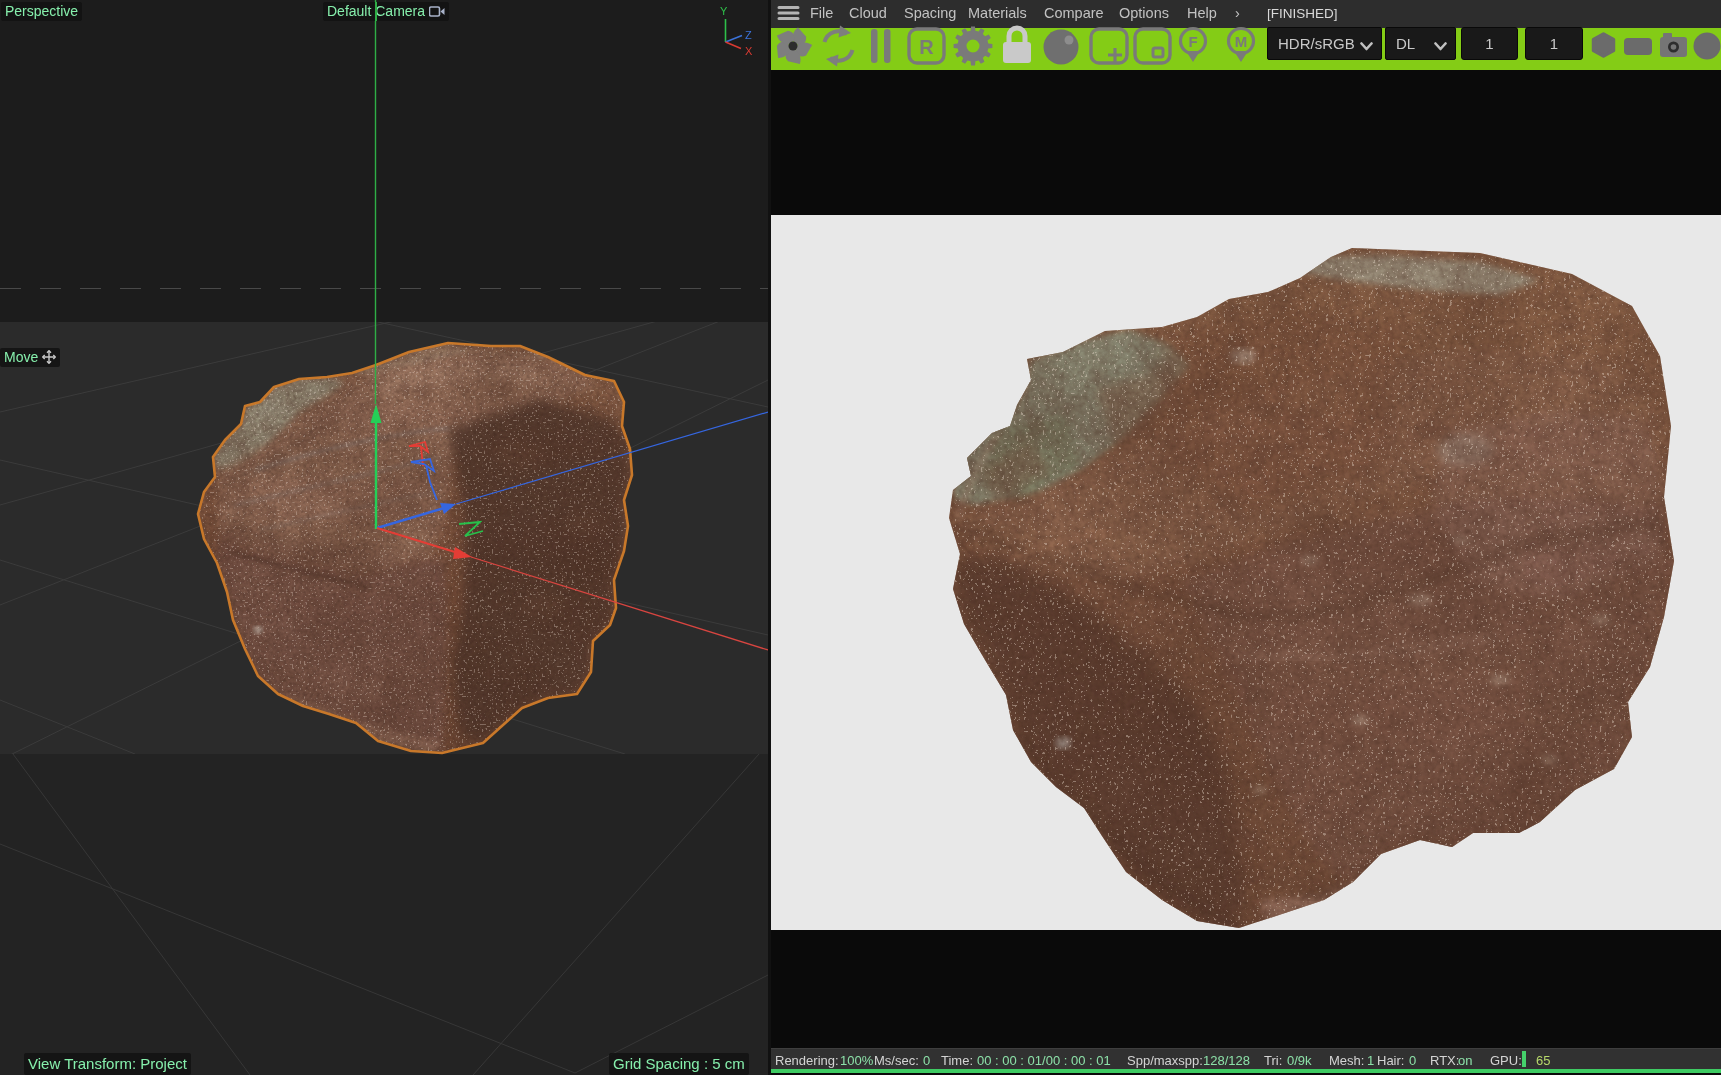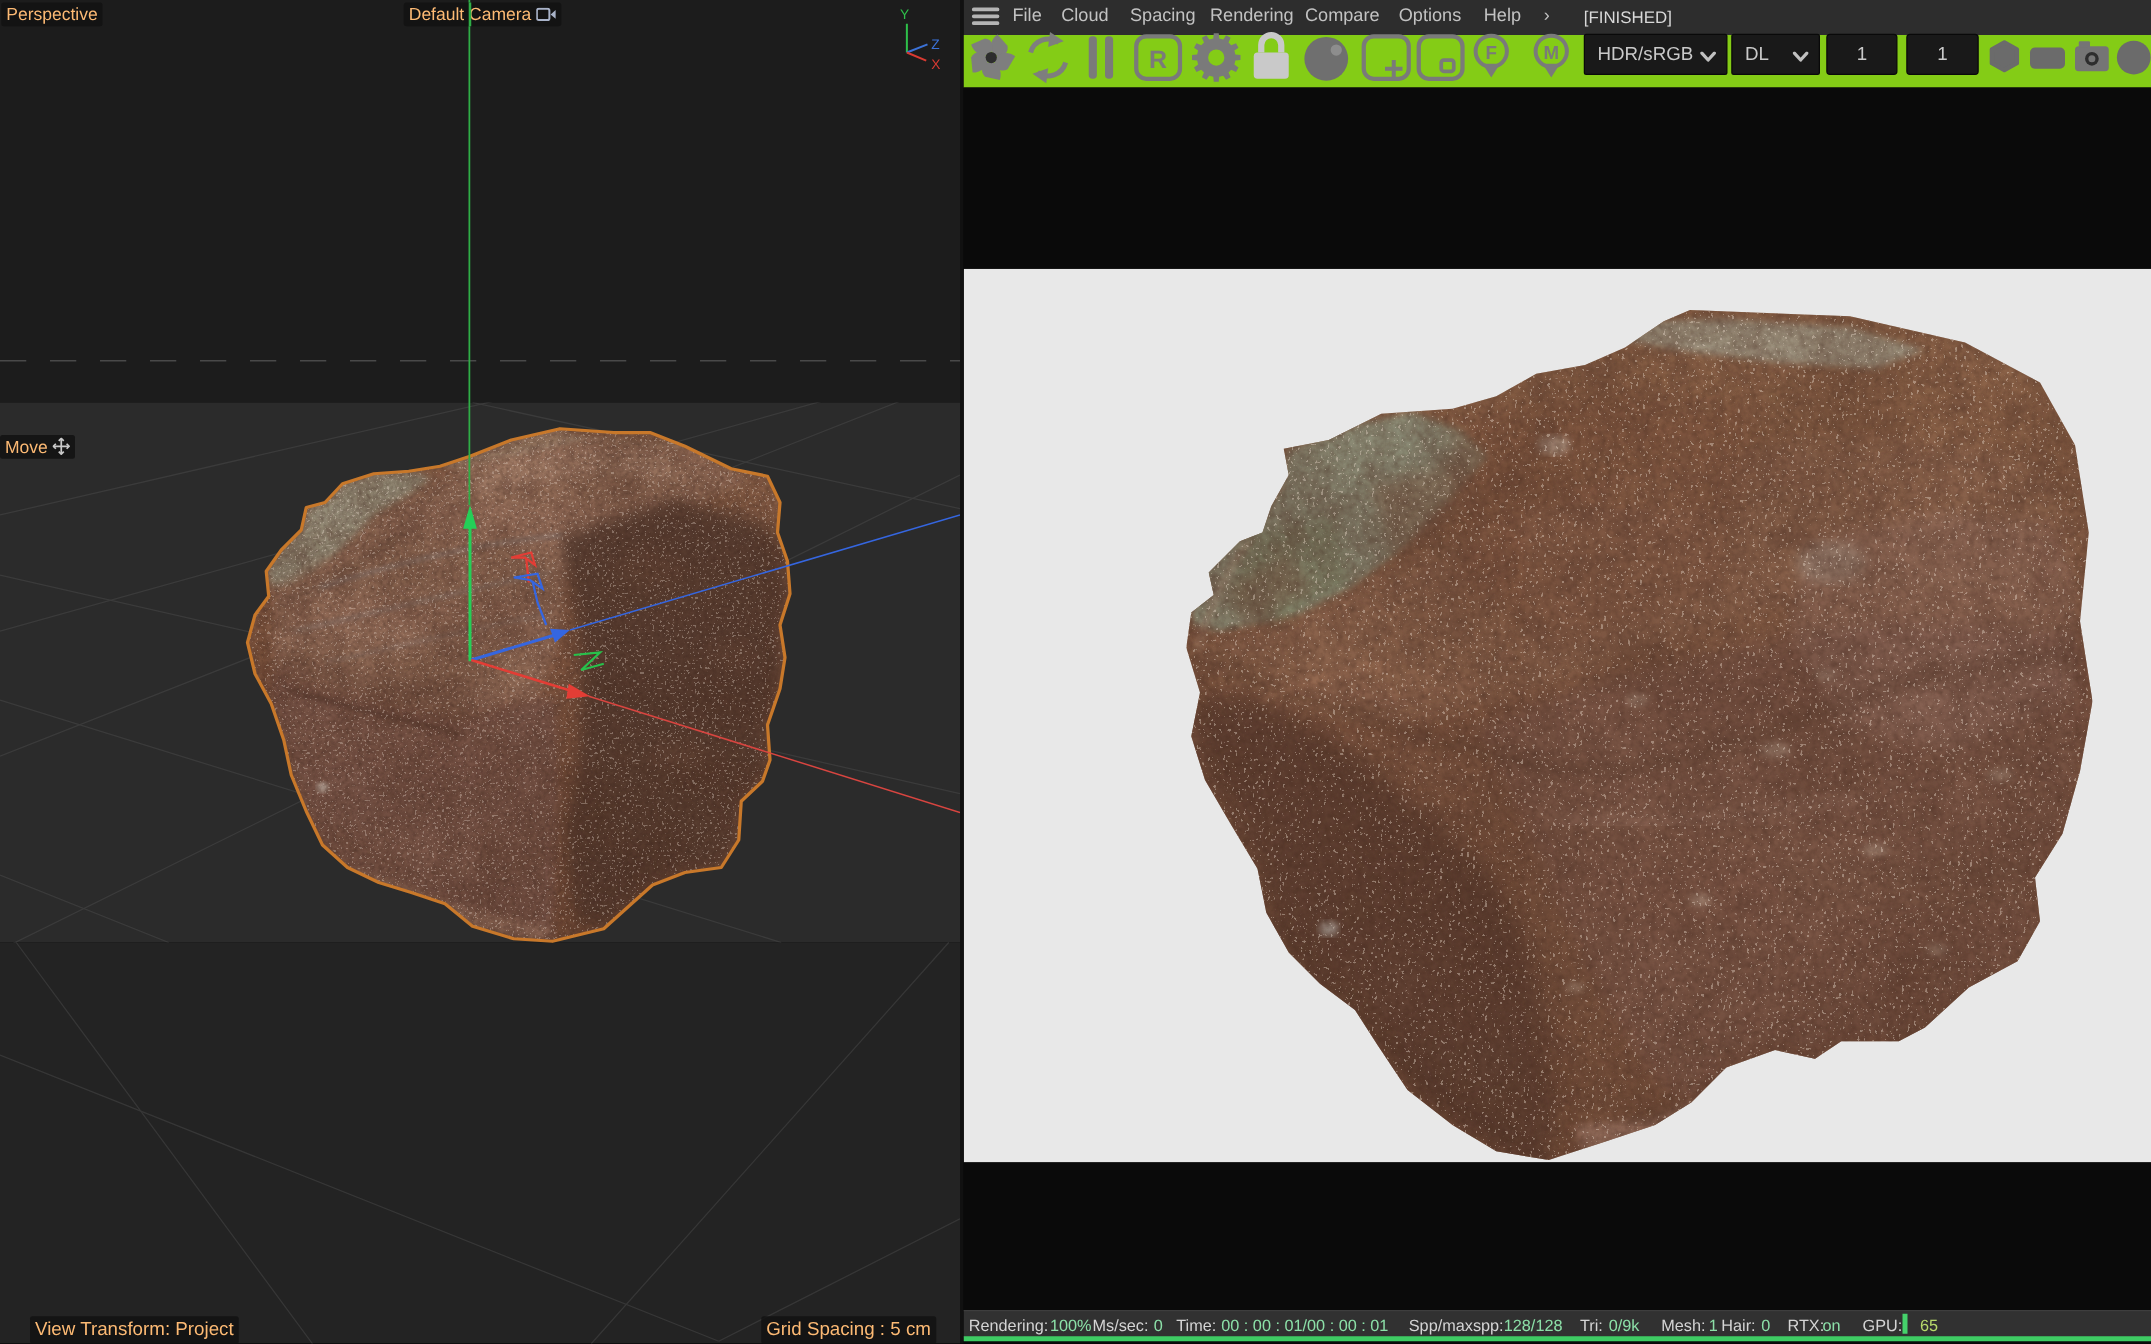--- a/index.html
+++ b/index.html
@@ -1,16 +1,16 @@
 <!DOCTYPE html>
 <html><head><meta charset="utf-8"><style>
 html,body{margin:0;padding:0;background:#000;}
 #page{position:relative;width:1721px;height:1075px;overflow:hidden;background:#0a0a0a;font-family:"Liberation Sans",sans-serif;}
 #left{position:absolute;left:0;top:0;width:768px;height:1075px;}
-.lab{position:absolute;color:#fdba74;font-size:14px;line-height:19px;background:rgba(18,18,18,0.85);padding:0 4px;border-radius:2px;white-space:nowrap;}
+.lab{position:absolute;color:#86efac;font-size:14px;line-height:19px;background:rgba(18,18,18,0.85);padding:0 4px;border-radius:2px;white-space:nowrap;}
 #right{position:absolute;left:771px;top:0;width:950px;height:1075px;background:#0a0a0a;}
 #menubar{position:absolute;left:0;top:0;width:1062px;height:28px;background:#2d2d2d;}
 #toolbar{position:absolute;left:0;top:28px;width:950px;height:42px;background:#84cc16;}
 .mi{position:absolute;top:5px;color:#c2c2c2;font-size:14.5px;}
 .dd{position:absolute;top:-1px;height:31px;background:#191919;border:1px solid #090909;border-radius:2px;color:#c9c9c9;font-size:15px;line-height:31px;}
 .nb{position:absolute;top:-1px;height:31px;background:#191919;border:1px solid #090909;border-radius:3px;color:#c9c9c9;font-size:15px;line-height:31px;text-align:center;}
 #status{position:absolute;left:0;top:1048px;width:950px;height:21px;background:#313131;border-top:1px solid #3e3e3e;}
 .st{position:absolute;top:4px;font-size:13px;color:#d4d4d4;white-space:pre;}
 .sg{color:#8ce0a8;}
 #gline{position:absolute;left:0;top:1069px;width:950px;height:4px;background:#3ecb63;}
@@ -147,21 +147,21 @@
     <div class="lab" style="left:0px;top:1053px;font-size:15px;line-height:22px;margin-left:24px;">View Transform: Project</div>
     <div class="lab" style="left:609px;top:1053px;font-size:15px;line-height:22px;">Grid Spacing : 5 cm</div>
     <div style="position:absolute;left:375px;top:2px;width:2px;height:19px;background:#2fae46"></div>
   </div>
   <div id="divider"></div>
   <div id="right">
     <div id="menubar">
       <span class="mi" style="left:39px">File</span>
       <span class="mi" style="left:78px">Cloud</span>
       <span class="mi" style="left:133px">Spacing</span>
-      <span class="mi" style="left:197px">Rendering</span>
+      <span class="mi" style="left:197px">Materials</span>
       <span class="mi" style="left:273px">Compare</span>
       <span class="mi" style="left:348px">Options</span>
       <span class="mi" style="left:416px">Help</span>
       <span class="mi" style="left:464px">›</span>
       <span class="mi" style="left:496px;color:#d9d9d9;font-size:13.5px;top:6px">[FINISHED]</span>
     </div>
     <div id="toolbar">
       <div class="dd" style="left:496px;width:113px;"><span style="padding-left:10px">HDR/sRGB</span><span style="position:absolute;right:8px;top:2px"><svg width="13" height="9" viewBox="0 0 13 9">
               <path d="M1.5 1.5 L6.5 7 L11.5 1.5" stroke="#c0c0c0" stroke-width="2.6" fill="none" stroke-linecap="round" stroke-linejoin="round"></path>
             </svg></span></div>

